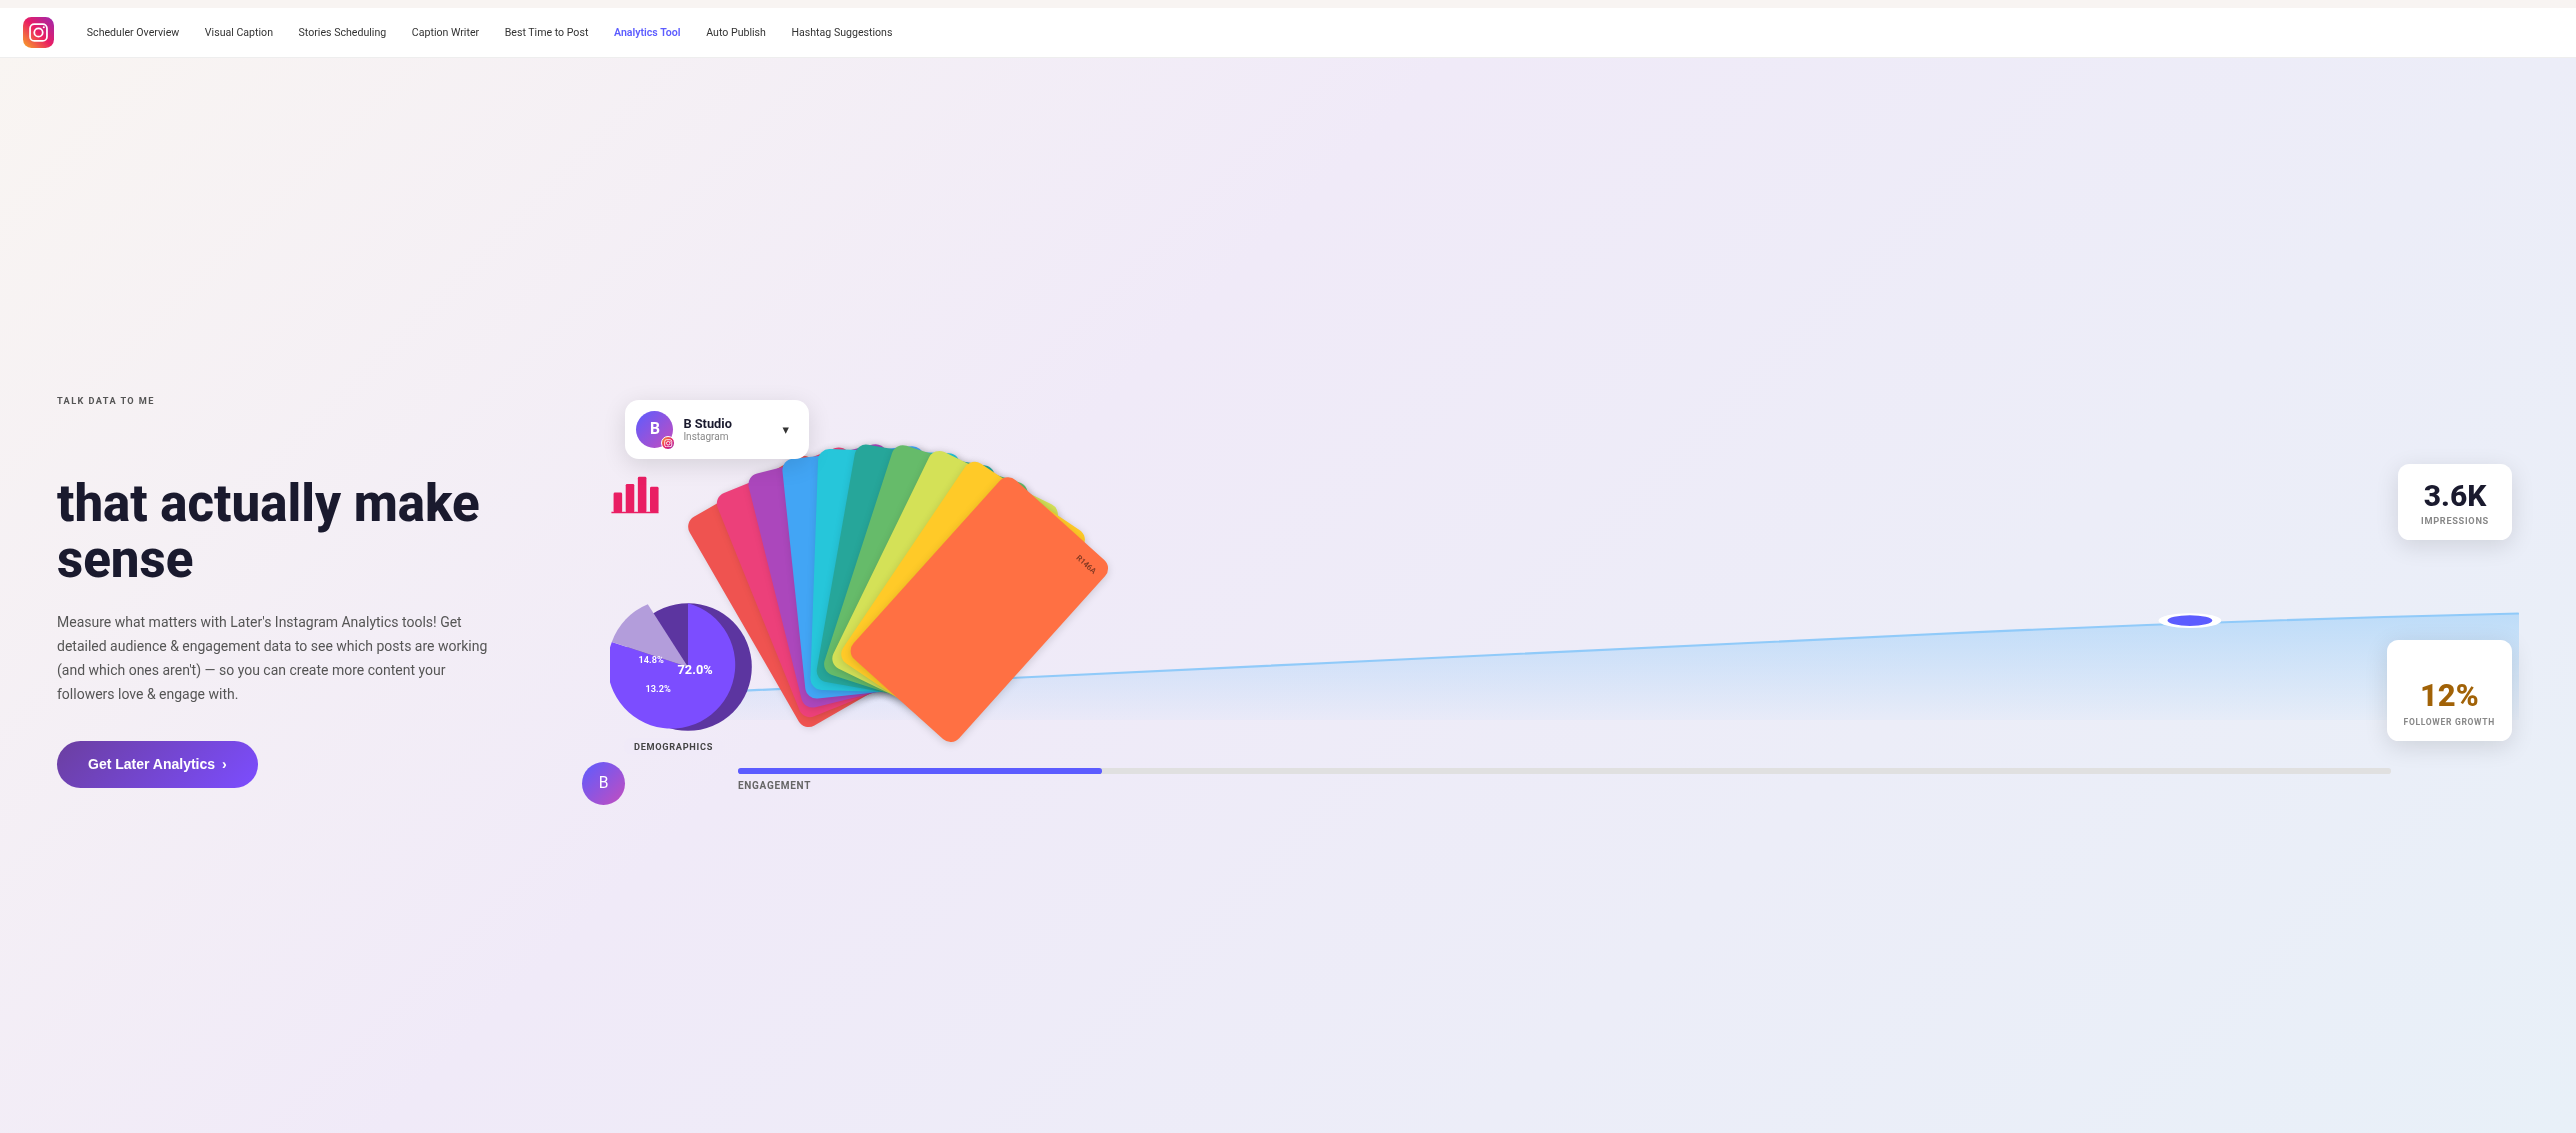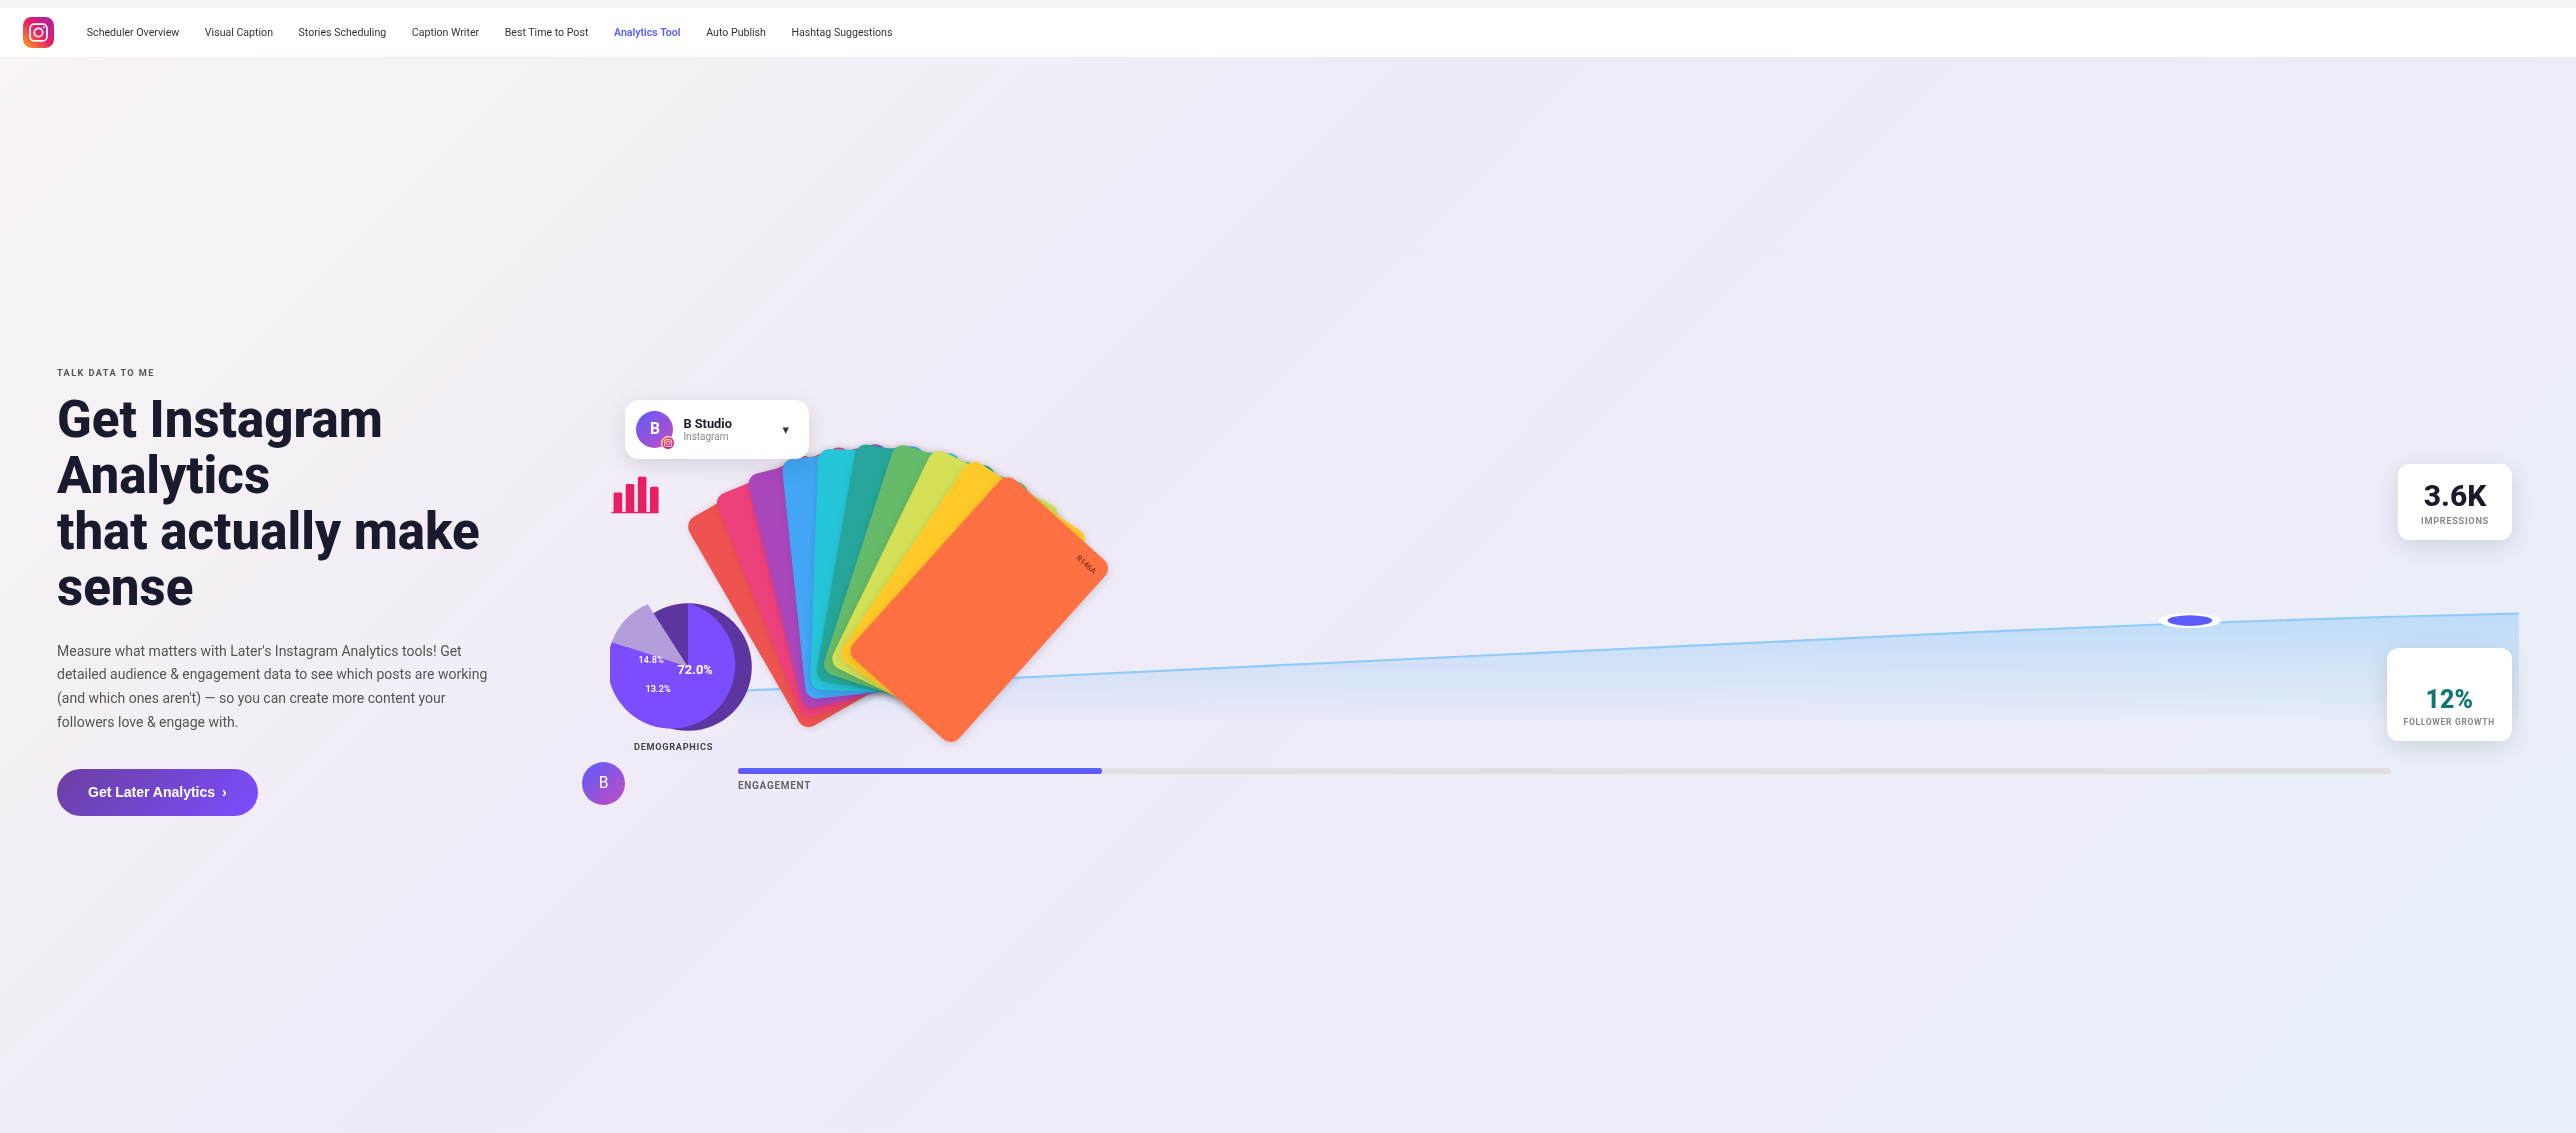--- a/index.html
+++ b/index.html
@@ -235,21 +235,21 @@
       bottom: 64px;
       right: 7px;
       background: #fff;
       border-radius: 11.4px;
       padding: 14px 17px;
       box-shadow: 0 5.7px 23px rgba(0,0,0,0.12);
       text-align: center;
       min-width: 114px;
       z-index: 10;
     }
-    .follower-value { font-size: 25px; font-weight: 800; color: #0f766e; margin-top: 23px; }
+    .follower-value { font-size: 31px; font-weight: 800; color: #a16207; margin-top: 23px; }
     .follower-label { font-size: 8.5px; font-weight: 700; letter-spacing: 0.7px; color: #888; text-transform: uppercase; margin-top: 2.8px; }
 
     
     .engagement-area {
       position: absolute;
       bottom: 14px;
       left: 156px;
       right: 128px;
       z-index: 9;
     }
@@ -340,21 +340,21 @@
       <a href="#">Hashtag Suggestions</a>
     </li>
   </ul>
 </nav>
 
 <section class="hero">
 
   <div class="hero-left">
     <p class="hero-tag">TALK DATA TO ME</p>
     <h1 class="hero-title">
-      <span>Get Instagram Analytics</span><br>
+      <br>
       <span>that actually make sense</span>
     </h1>
     <p class="hero-desc">Measure what matters with Later's Instagram Analytics tools! Get detailed audience &amp; engagement data to see which posts are working (and which ones aren't) — so you can create more content your followers love &amp; engage with.</p>
     <button class="hero-cta">
       <span>Get Later Analytics</span>
       <span>›</span>
     </button>
   </div>
 
   <div class="hero-right">

